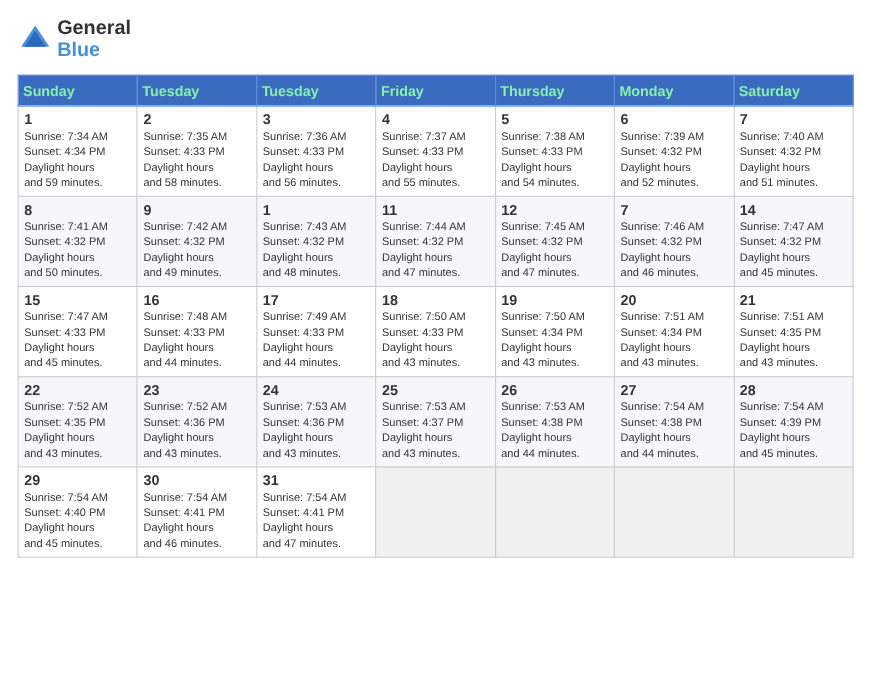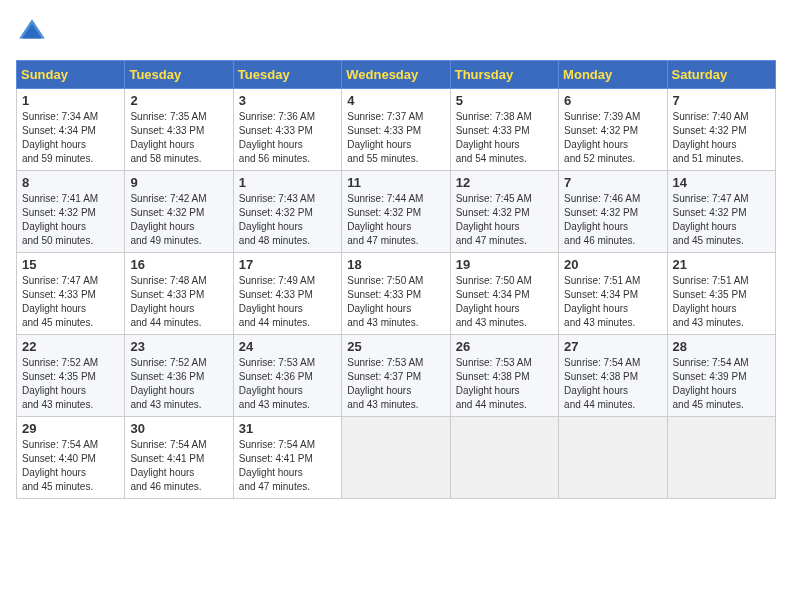--- a/index.html
+++ b/index.html
@@ -46,21 +46,21 @@
       font-size: 15px;
       color: #555;
     }
     table {
       width: 100%;
       border-collapse: collapse;
       table-layout: fixed;
     }
     th {
       background-color: #3a6bbf;
-      color: #fde047;
+      color: #86efac;
       font-size: 13px;
       font-weight: bold;
       padding: 6px 4px;
       text-align: left;
       border: 1px solid #5a8be0;
     }
     td {
       border: 1px solid #ccc;
       vertical-align: top;
       padding: 4px 5px;
@@ -89,34 +89,38 @@
   </style>
 </head>
 <body>
 
 <div class="header">
   <div class="logo">
     <svg class="logo-icon" viewBox="0 0 40 40">
       <polygon points="20,4 36,28 4,28" fill="#4a90d9"></polygon>
       <polygon points="20,10 32,28 8,28" fill="#2a6abf"></polygon>
     </svg>
+    <div class="logo-text">
+      <div>General</div>
+      <div><span>Blue</span></div>
+    </div>
   </div>
   <div class="title-block">
     <div class="month-title"></div>
     <div class="subtitle"></div>
   </div>
 </div>
 
 <table>
   <thead>
     <tr id="header-row">
         <th>Sunday</th>
         <th>Tuesday</th>
         <th>Tuesday</th>
-        <th>Wednesday</th>
+        <th>Friday</th>
         <th>Thursday</th>
         <th>Monday</th>
         <th>Saturday</th>
       </tr>
   </thead>
   <tbody id="calendar-body">
       <tr>
         <td><span class="day-num">1</span>
 <span class="day-detail">Sunrise: 7:34 AM<br>Sunset: 4:34 PM<br>Daylight hours<br>and 59 minutes.</span></td>
         <td><span class="day-num">2</span>

